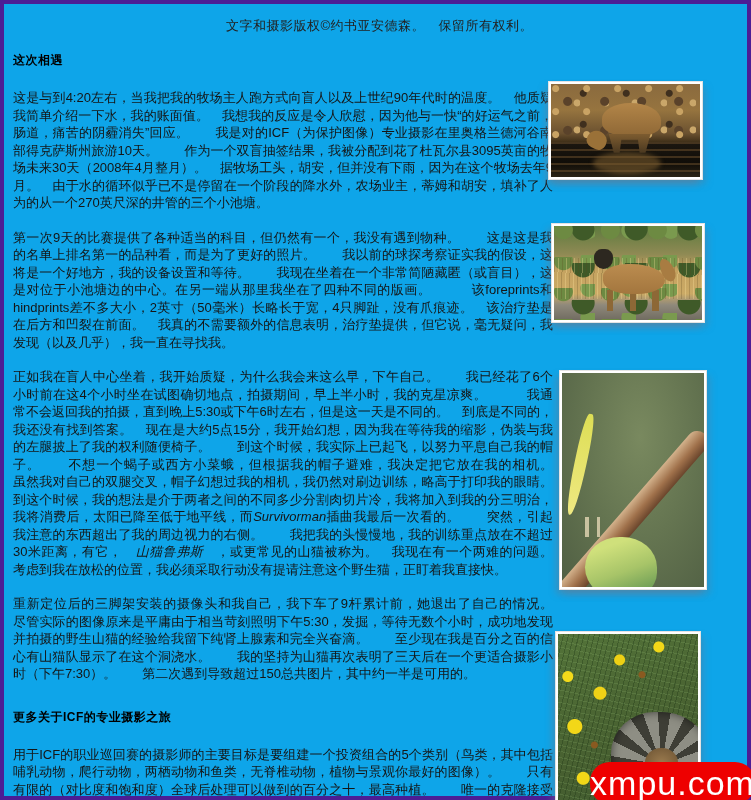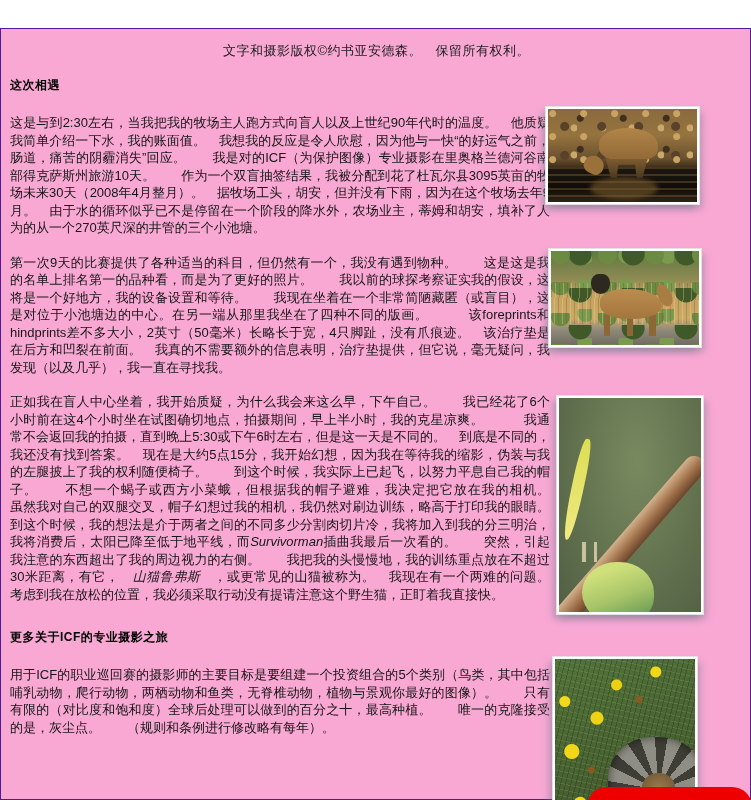--- a/index.html
+++ b/index.html
@@ -1,20 +1,20 @@
 <!DOCTYPE html>
 <html><head>
 <meta charset="utf-8">
 <style>
   html,body{margin:0;padding:0;}
   body{
     width:751px;height:800px;overflow:hidden;background:#fff;position:relative;
     font-family:"Liberation Sans","DejaVu Sans",sans-serif;color:#1a1a1a;
   }
-  .page{position:absolute;inset:0;border:1px solid #4c1d95;box-sizing:border-box;background:#f9a8d4;margin-top:28px;}
+  .page{position:absolute;inset:0;border:4px solid #4c1d95;box-sizing:border-box;background:#0ea5e9;}
   .copyright{
     position:absolute;top:13px;left:0;width:751px;text-align:center;
     font-size:13px;color:#222;letter-spacing:.5px;
   }
   .text-col{position:absolute;left:9px;top:48px;width:540px;}
   .text-col h3{
     font-size:12px;font-weight:bold;color:#000;margin:0 0 20px 0;letter-spacing:.5px;
   }
   .text-col h3.h2{margin-top:26px;margin-bottom:20px;}
   .text-col p{
@@ -113,23 +113,24 @@
 </style>
 </head>
 <body>
 
 <div class="page">
 
   <div class="copyright">文字和摄影版权©约书亚安德森。　保留所有权利。</div>
 
   <div class="text-col">
     <h3>这次相遇</h3>
-    <p>这是与到2:30左右，当我把我的牧场主人跑方式向盲人以及上世纪90年代时的温度。　他质疑我简单介绍一下水，我的账面值。　我想我的反应是令人欣慰，因为他与一快“的好运气之前，肠道，痛苦的阴霾消失”回应。　　我是对的ICF（为保护图像）专业摄影在里奥格兰德河谷南部得克萨斯州旅游10天。　　作为一个双盲抽签结果，我被分配到花了杜瓦尔县3095英亩的牧场未来30天（2008年4月整月）。　据牧场工头，胡安，但并没有下雨，因为在这个牧场去年9月。　由于水的循环似乎已不是停留在一个阶段的降水外，农场业主，蒂姆和胡安，填补了人为的从一个270英尺深的井管的三个小池塘。</p>
+    <p>这是与到4:20左右，当我把我的牧场主人跑方式向盲人以及上世纪90年代时的温度。　他质疑我简单介绍一下水，我的账面值。　我想我的反应是令人欣慰，因为他与一快“的好运气之前，肠道，痛苦的阴霾消失”回应。　　我是对的ICF（为保护图像）专业摄影在里奥格兰德河谷南部得克萨斯州旅游10天。　　作为一个双盲抽签结果，我被分配到花了杜瓦尔县3095英亩的牧场未来30天（2008年4月整月）。　据牧场工头，胡安，但并没有下雨，因为在这个牧场去年9月。　由于水的循环似乎已不是停留在一个阶段的降水外，农场业主，蒂姆和胡安，填补了人为的从一个270英尺深的井管的三个小池塘。</p>
     <p>第一次9天的比赛提供了各种适当的科目，但仍然有一个，我没有遇到物种。　　这是这是我的名单上排名第一的品种看，而是为了更好的照片。　　我以前的球探考察证实我的假设，这将是一个好地方，我的设备设置和等待。　　我现在坐着在一个非常简陋藏匿（或盲目），这是对位于小池塘边的中心。在另一端从那里我坐在了四种不同的版画。　　　该foreprints和hindprints差不多大小，2英寸（50毫米）长略长于宽，4只脚趾，没有爪痕迹。　该治疗垫是在后方和凹裂在前面。　我真的不需要额外的信息表明，治疗垫提供，但它说，毫无疑问，我发现（以及几乎），我一直在寻找我。</p>
     <p><span>正如我在盲人中心坐着，我开始质疑，为什么我会来这么早，下午自己。　　我已经花了6个小时前在这4个小时坐在试图确切地点，拍摄期间，早上半小时，我的克星凉爽。　　　我通常不会返回我的拍摄，直到晚上5:30或下午6时左右，但是这一天是不同的。　到底是不同的，我还没有找到答案。　现在是大约5点15分，我开始幻想，因为我在等待我的缩影，伪装与我的左腿披上了我的权利随便椅子。　　到这个时候，我实际上已起飞，以努力平息自己我的帽子。　　不想一个蝎子或西方小菜蛾，但根据我的帽子避难，我决定把它放在我的相机。　　虽然我对自己的双腿交叉，帽子幻想过我的相机，我仍然对刷边训练，略高于打印我的眼睛。　　到这个时候，我的想法是介于两者之间的不同多少分割肉切片冷，我将加入到我的分三明治，我将消费后，太阳已降至低于地平线，而</span><i>Survivorman</i><span>插曲我最后一次看的。　　突然，引起我注意的东西超出了我的周边视力的右侧。　　我把我的头慢慢地，我的训练重点放在不超过30米距离，有它，　</span><i>山猫鲁弗斯</i><span>　，或更常见的山猫被称为。　我现在有一个两难的问题。　考虑到我在放松的位置，我必须采取行动没有提请注意这个野生猫，正盯着我直接快。</span></p>
+    <p>重新定位后的三脚架安装的摄像头和我自己，我下车了9杆累计前，她退出了自己的情况。　　　尽管实际的图像原来是平庸由于相当苛刻照明下午5:30，发掘，等待无数个小时，成功地发现并拍摄的野生山猫的经验给我留下纯肾上腺素和完全兴奋滴。　　至少现在我是百分之百的信心有山猫队显示了在这个洞浇水。　　我的坚持为山猫再次表明了三天后在一个更适合摄影小时（下午7:30）。　　第二次遇到导致超过150总共图片，其中约一半是可用的。</p>
     <h3 class="h2">更多关于ICF的专业摄影之旅</h3>
     <p>用于ICF的职业巡回赛的摄影师的主要目标是要组建一个投资组合的5个类别（鸟类，其中包括哺乳动物，爬行动物，两栖动物和鱼类，无脊椎动物，植物与景观你最好的图像）。　　只有有限的（对比度和饱和度）全球后处理可以做到的百分之十，最高种植。　　唯一的克隆接受的是，灰尘点。　　（规则和条例进行修改略有每年）。</p>
 
   </div>
 
   <div class="fig fig1">
     <div class="sc1-bank"></div>
     <div class="sc1-water"></div>
     <div class="sc1-refl"></div>
     <div class="sc1-cat"></div>

